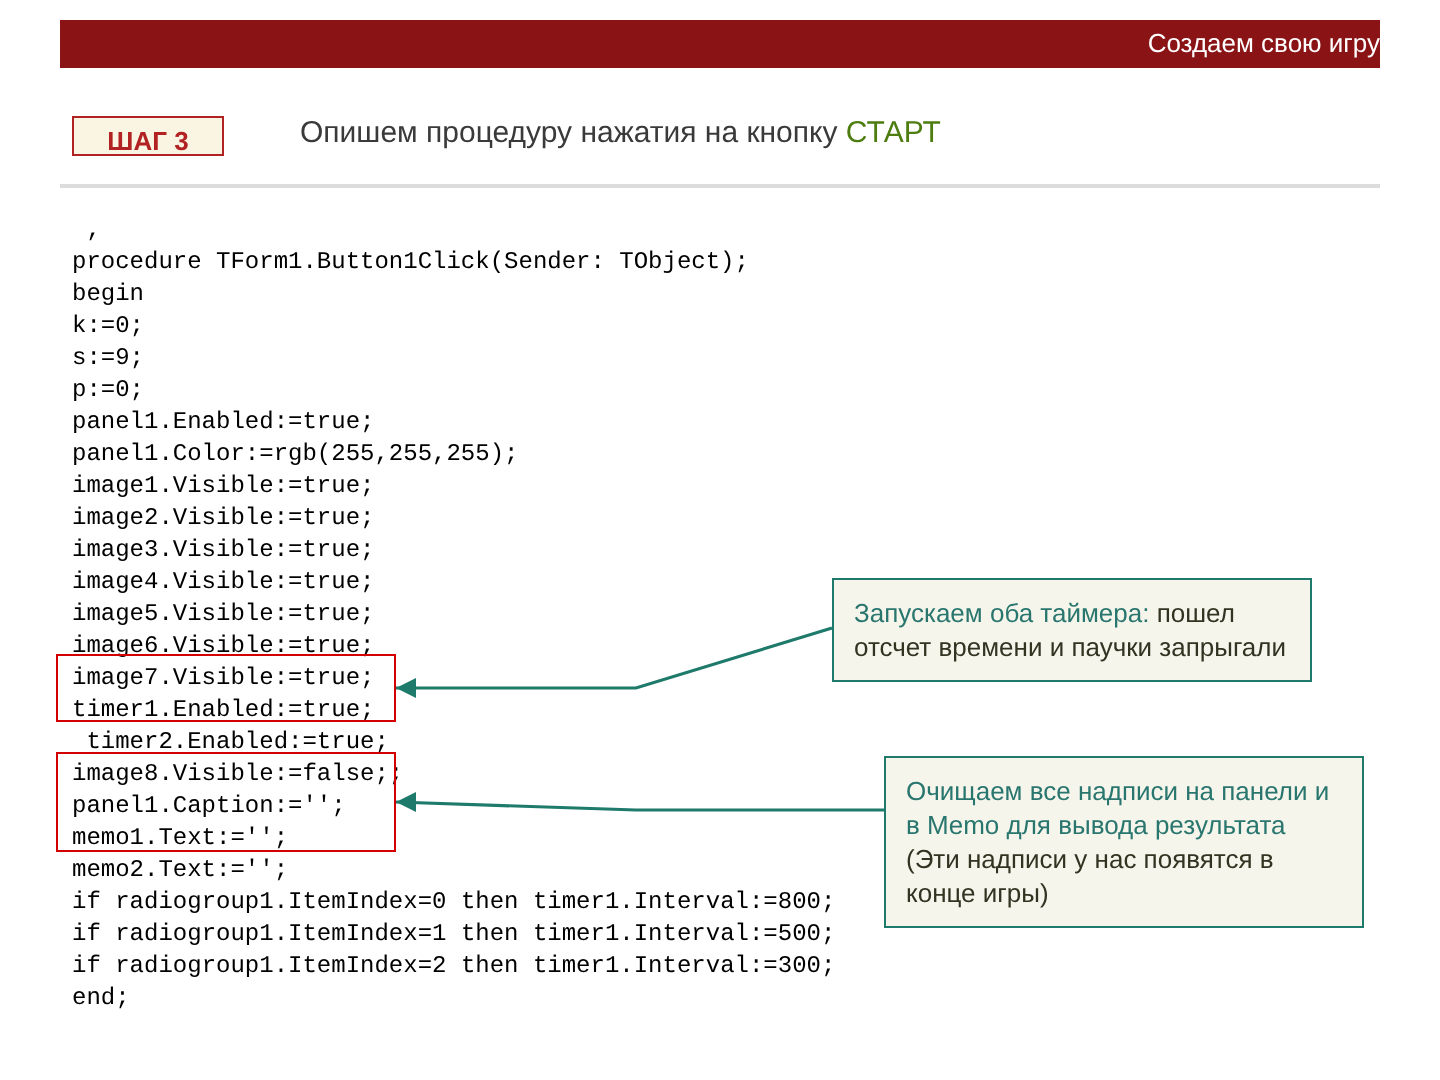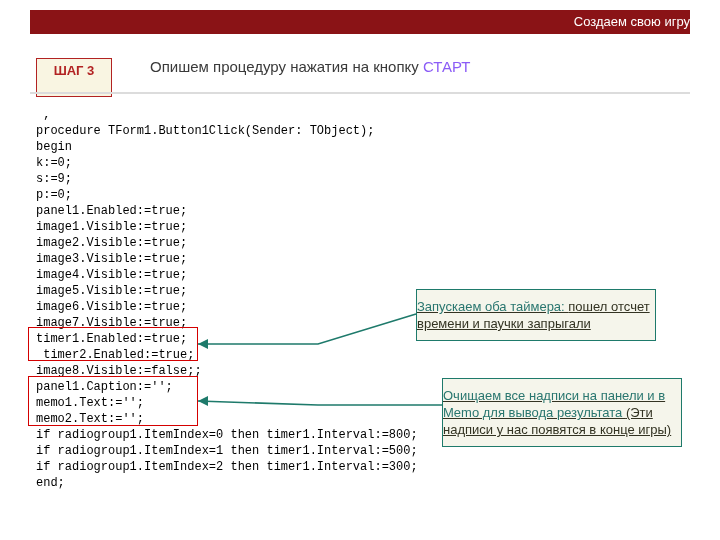--- a/index.html
+++ b/index.html
@@ -18,36 +18,36 @@
     height: 24px;
     background: #8a1316;
     color: #fff;
     text-align: right;
     font-size: 13px;
     line-height: 24px;
   }
   .step-badge {
     position: absolute;
     top: 58px; left: 36px;
-    width: 76px; height: 39px;
+    width: 76px; height: 20px;
     border: 1.6px solid #b22222;
     color: #b22222;
     font-weight: bold;
     font-size: 13px;
     text-align: center;
     line-height: 24px;
     background: #f9f5e2;
   }
   .title-line {
     position: absolute;
     top: 58px; left: 150px;
     font-size: 15px;
     color: #3a3a3a;
   }
-  .title-line .accent { color: #8b5cf6; font-weight: 500; text-align: right; }
+  .title-line .accent { color: #4d7c0f; font-weight: 500; text-align: right; }
   .divider {
     position: absolute;
     top: 92px; left: 30px; right: 30px;
     height: 2px;
     background: #dcdcdc;
   }
   .code-box {
     position: absolute;
     top: 103px; left: 30px;
     width: 458px;
@@ -71,26 +71,25 @@
     position: absolute;
     top: 376px; left: 28px;
     width: 170px; height: 50px;
     border: 1.6px solid #d40000;
     pointer-events: none;
   }
   .callout {
     position: absolute;
     background: #f5f5eb;
     border: 1.6px solid #1e7a6b;
-    padding: 8px 0;
+    padding: 8px 10px;
     font-size: 13px;
     line-height: 17px;
     color: #332;
     width: 240px;
-    text-decoration: underline;
   }
   .callout .lead { color: #29766f; }
   #callout1 { top: 289px; left: 416px; }
   #callout2 { top: 378px; left: 442px; width: 240px; }
   svg.connector { position: absolute; pointer-events: none; }
 </style>
 </head>
 <body>
 
 <div class="header-bar">
@@ -108,20 +107,21 @@
 <div class="divider"></div>
 
 <div class="code-box">
   <div class="code-line"> ,</div>
   <div class="code-line"><span class="kw">procedure</span><span> TForm1.Button1Click(Sender: TObject);</span></div>
   <div class="code-line"><span class="kw">begin</span></div>
   <div class="code-line">k:=0;</div>
   <div class="code-line">s:=9;</div>
   <div class="code-line">p:=0;</div>
   <div class="code-line">panel1.Enabled:=true;</div>
+  <div class="code-line">panel1.Color:=rgb(255,255,255);</div>
   <div class="code-line">image1.Visible:=true;</div>
   <div class="code-line">image2.Visible:=true;</div>
   <div class="code-line">image3.Visible:=true;</div>
   <div class="code-line">image4.Visible:=true;</div>
   <div class="code-line">image5.Visible:=true;</div>
   <div class="code-line">image6.Visible:=true;</div>
   <div class="code-line">image7.Visible:=true;</div>
   <div class="code-line">timer1.Enabled:=true;</div>
   <div class="code-line"> timer2.Enabled:=true;</div>
   <div class="code-line">image8.Visible:=false;;</div>

